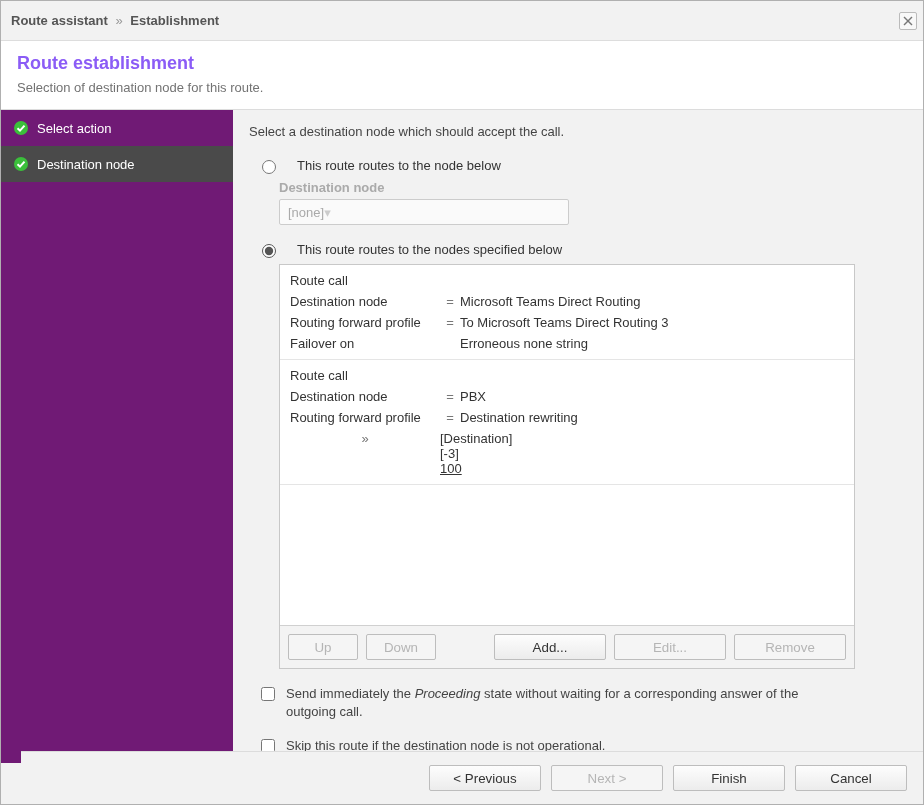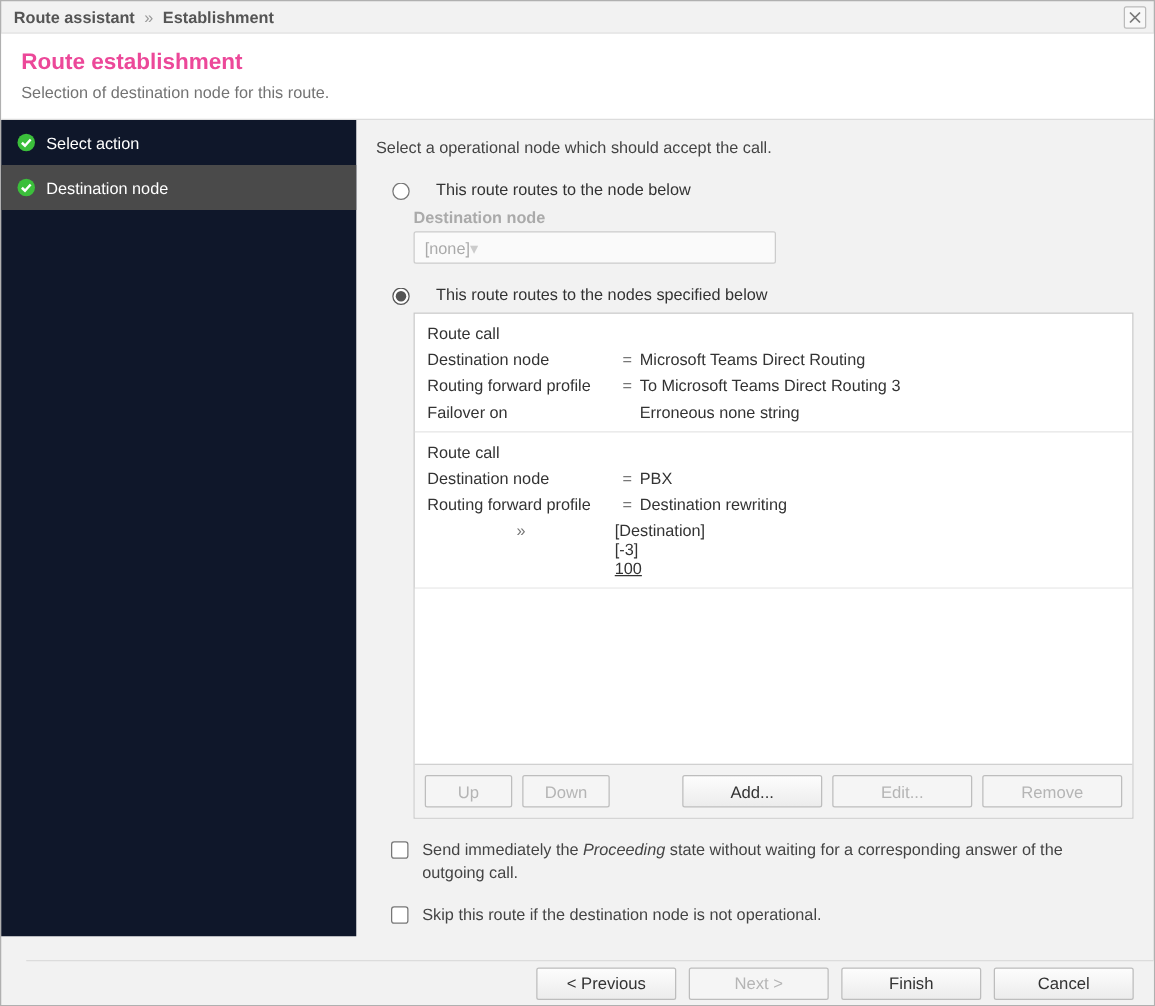--- a/index.html
+++ b/index.html
@@ -1,27 +1,27 @@
 <!DOCTYPE html>
 <html><head>
 <meta charset="utf-8">
 <style>
   * { box-sizing: border-box; }
   html, body { margin: 0; padding: 0; font-family: Arial, sans-serif; font-size: 13px; color: #333; }
   .window { width: 924px; height: 805px; border: 1px solid #b0b0b0; background: #f2f2f2; position: relative; }
-  .titlebar { height: 26px; display:flex; align-items:center; justify-content:space-between; padding:0 6px 0 10px; border-bottom:1px solid #ddd; }
+  .titlebar { height: 40px; display:flex; align-items:center; justify-content:space-between; padding:0 6px 0 10px; border-bottom:1px solid #ddd; }
   .titlebar .breadcrumb { font-weight:bold; color:#555; }
   .titlebar .breadcrumb .sep { color:#999; margin:0 4px; font-weight:normal;}
   .close-btn { width:18px; height:18px; border:1px solid #bbb; border-radius:2px; display:flex; align-items:center; justify-content:center; cursor:pointer; background:#f8f8f8; }
   .close-btn svg { width:10px; height:10px; }
   .header-block { background:#fff; padding: 12px 16px 14px 16px; border-bottom:1px solid #dcdcdc; }
-  .header-title { color:#ec4899; font-size:18px; font-weight:bold; margin-bottom:6px; }
+  .header-title { color:#8b5cf6; font-size:18px; font-weight:bold; margin-bottom:6px; }
   .header-sub { color:#737373; }
   .body { display:flex; height: calc(100% - 26px - 72px - 52px); }
-  .sidebar { width:284px; background:#0f172a; color:#fff; }
+  .sidebar { width:232px; background:#701a75; color:#fff; }
   .sidebar-item { display:flex; align-items:center; gap:8px; padding:10px 12px; cursor:pointer; }
   .sidebar-item.active { background:#4a4a4a; }
   .check-icon { width:16px; height:16px; }
   .main { flex:1; padding: 14px 16px 10px 16px; overflow:auto; }
   .instr { color:#444; margin-bottom:18px; }
   .radio-row { display:flex; align-items:center; gap:18px; margin: 8px 0 6px 8px; }
   .radio { width:14px; height:14px; accent-color:#555; }
   .sub-block { margin-left: 30px; }
   .field-label { color:#aaa; font-weight:bold; margin:4px 0; }
   .select { width:290px; height:26px; border:1px solid #ccc; background:#fafafa; color:#aaa; display:flex; align-items:center; justify-content:flex-start; padding:0 8px; border-radius:2px; }
@@ -36,21 +36,21 @@
   .dest-spacer { height:140px; background:#fff; }
   .dest-footer { background:#f3f3f3; border-top:1px solid #d0d0d0; padding:8px; display:flex; align-items:center; gap:8px; }
   .spacer-flex { flex:1; }
   .btn { border:1px solid #bdbdbd; background: linear-gradient(#fdfdfd,#ececec); min-width:70px; height:26px; padding:0 14px; border-radius:2px; color:#333; cursor:pointer; }
   .btn:disabled { color:#b5b5b5; cursor:default; background:#f5f5f5; }
   .btn.wide { min-width:112px; }
   .check-row { display:flex; align-items:flex-start; gap:8px; margin: 16px 0 0 8px; }
   .check-row input { margin-top:2px; width:14px; height:14px; }
   .check-row .lbl { color:#444; max-width:540px; line-height:1.4; }
   .check-row .lbl em { font-style:italic; }
-  .footer { height:36px; border-top:1px solid #dcdcdc; display:flex; align-items:center; justify-content:flex-end; gap:10px; padding:0 16px; background:#f2f2f2; position:absolute; bottom:0; left:0; right:0;margin-left:20px; }
+  .footer { height:53px; border-top:1px solid #dcdcdc; display:flex; align-items:center; justify-content:flex-end; gap:10px; padding:0 16px; background:#f2f2f2; position:absolute; bottom:0; left:0; right:0;margin-left:20px; }
   .underline { text-decoration:underline; }
 </style>
 </head>
 <body>
 
 <div class="window">
 
   <div class="titlebar">
     <div class="breadcrumb">
       <span>Route assistant</span>
@@ -83,21 +83,21 @@
       <div class="sidebar-item active">
         <svg class="check-icon" viewBox="0 0 16 16">
             <circle cx="8" cy="8" r="7" fill="#3bbf3b"></circle>
             <polyline points="4.5,8.2 7,10.6 11.5,5.6" fill="none" stroke="#fff" stroke-width="2"></polyline>
           </svg>
         <span>Destination node</span>
       </div>
     </div>
 
     <div class="main">
-      <div class="instr">Select a operational node which should accept the call.</div>
+      <div class="instr">Select a destination node which should accept the call.</div>
 
       <div class="radio-row">
         <input type="radio" class="radio" name="rt" style="">
         <span>This route routes to the node below</span>
       </div>
       <div class="sub-block">
         <div class="field-label">Destination node</div>
         <div class="select">
           <span>[none]</span>
           <span class="chev">▾</span>

